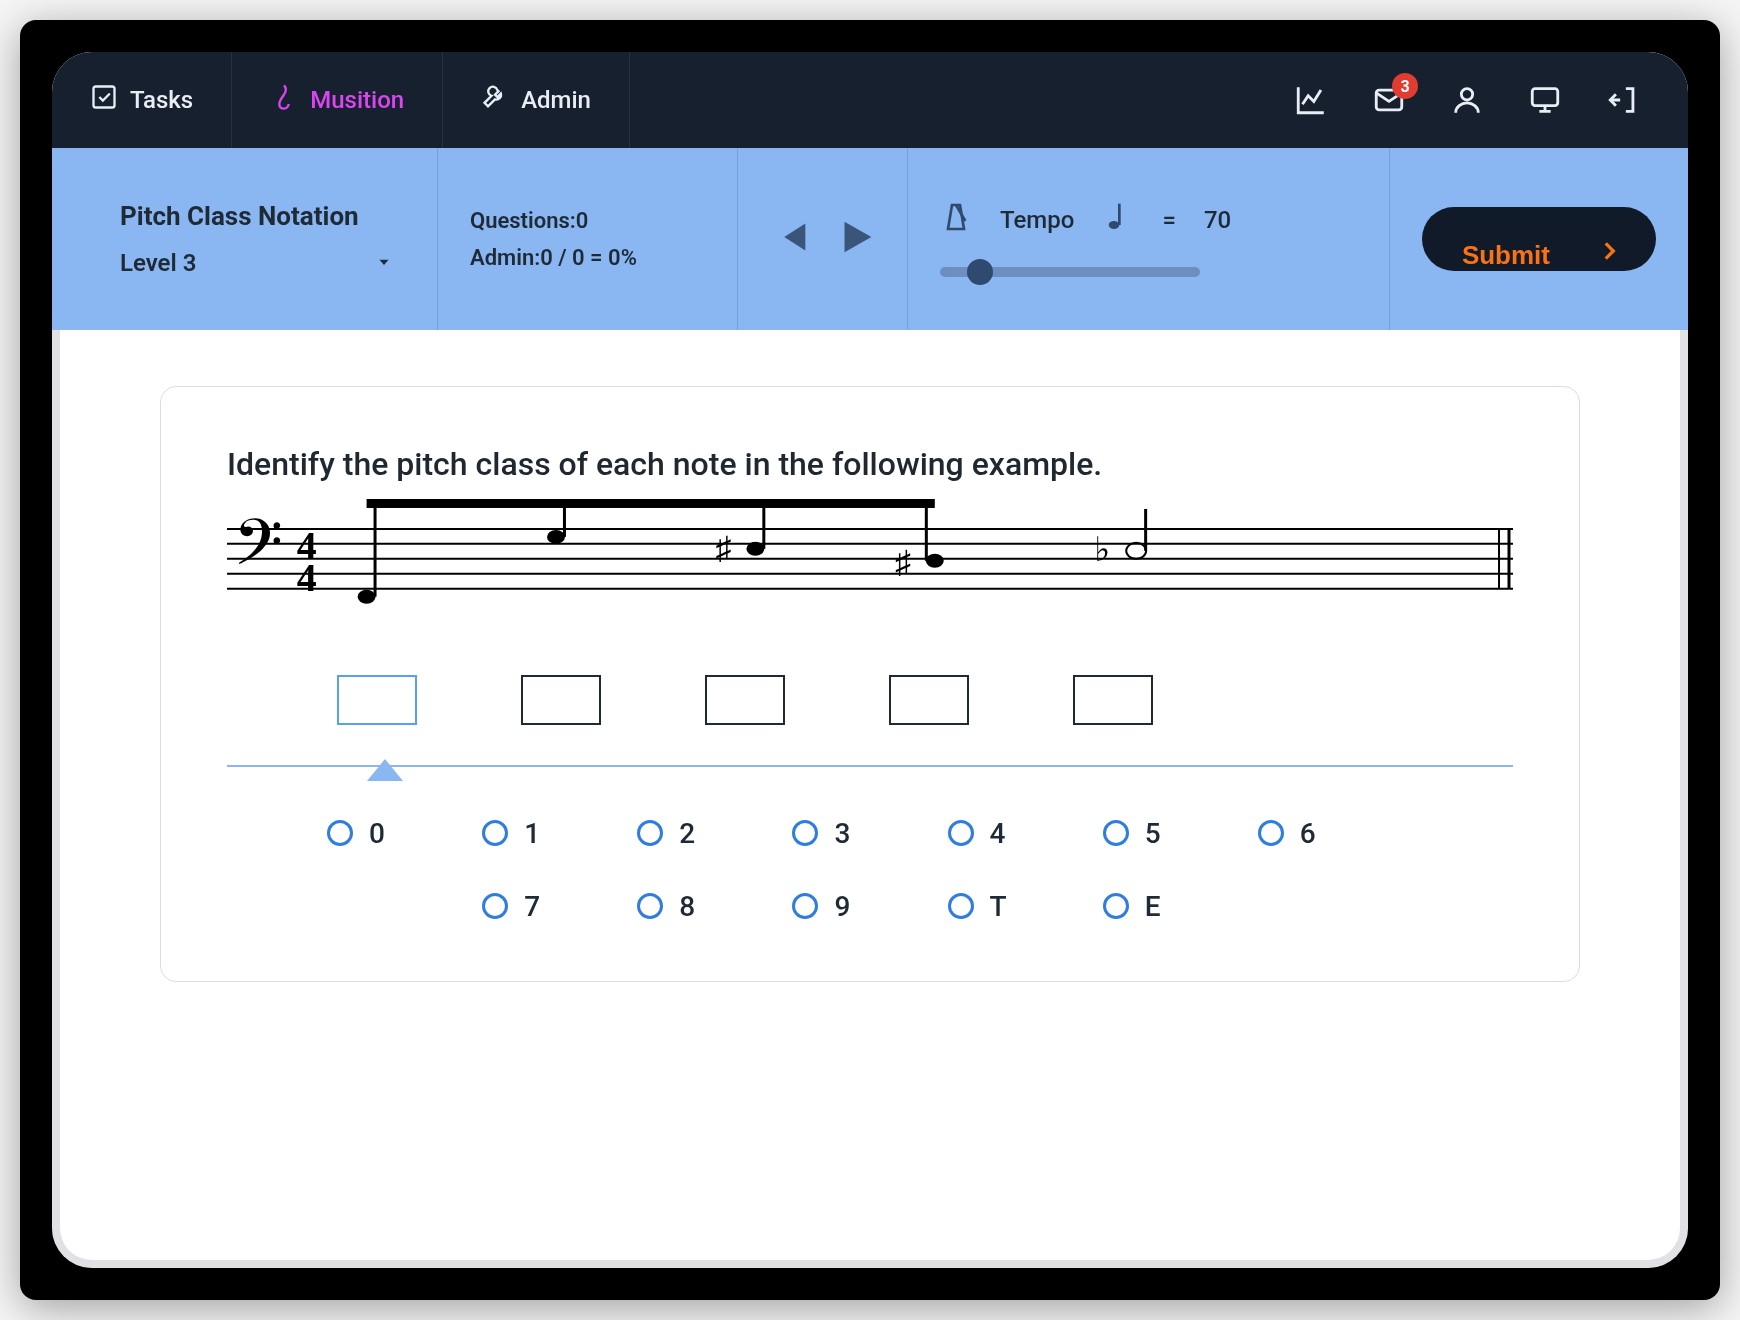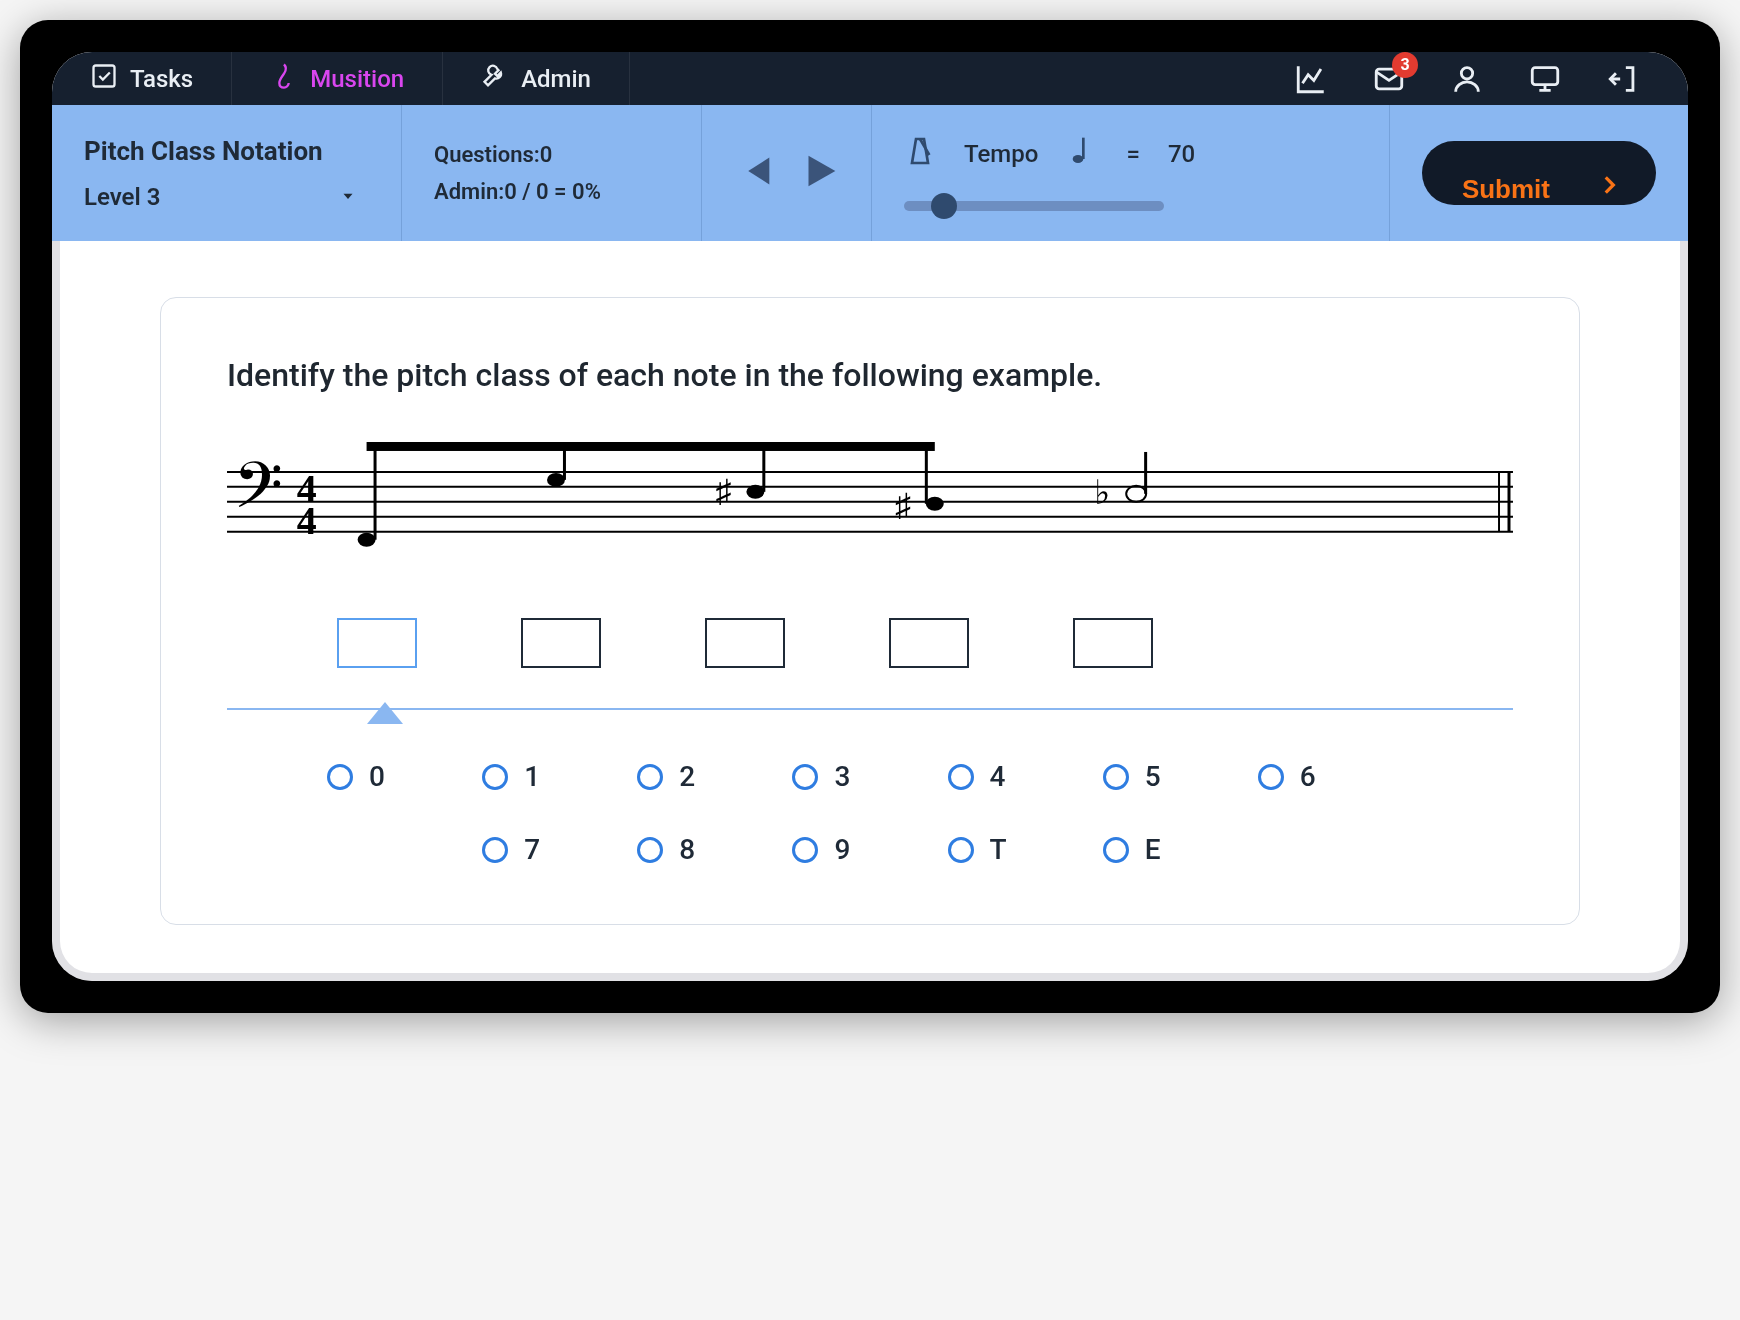--- a/index.html
+++ b/index.html
@@ -1,19 +1,19 @@
 <!DOCTYPE html>
 <html><head>
 <meta charset="utf-8">
 <style>
   * { box-sizing: border-box; margin: 0; padding: 0; }
   html, body { width: 1740px; height: 1320px; font-family: "Segoe UI", Roboto, Arial, sans-serif; background:#f5f5f5; }
   .device {
-    width: 1700px; height: 993px; margin: 20px;
-    border-radius: 28px; background: #000; padding: 32px;
+    width: 1700px; height: 1280px; margin: 20px;
+    border-radius: 16px; background: #000; padding: 32px;
     box-shadow: 0 8px 40px rgba(0,0,0,0.35);
     position: relative;
   }
   .bezel {
     width: 100%; height: 100%; border-radius: 40px; background: #fff;
     overflow: hidden; display: flex; flex-direction: column;
     box-shadow: inset 0 0 0 8px rgba(180,180,190,0.4);
   }
 
   
@@ -39,41 +39,41 @@
     padding: 0 6px;
   }
 
   
   .infobar {
     background: #8ab7f1; display: flex; align-items: stretch; padding: 0;
     height: 182px; color: #1f2a37;
   }
   .infobar > div { border-right: 1px solid rgba(0,40,90,0.15); padding: 30px 32px; display:flex; flex-direction:column; justify-content:center; }
   .infobar > div:last-child { border-right: none; }
-  .ib-left { width: 350px; }
+  .ib-left { width: 350px; margin-left: 36px; }
   .ib-left h2 { font-size: 26px; font-weight: 700; line-height:1.2; }
   .ib-level { display:flex; align-items:center; gap:40px; margin-top:16px; font-size:24px; font-weight:600; cursor:pointer; justify-content:space-between; padding-right:12px;}
   .ib-level svg{width:18px;height:18px;}
   .ib-stats { width: 300px; font-size: 22px; font-weight:600; }
   .ib-stats .row{display:flex; padding:6px 0;}
   .ib-play { width: 170px; flex-direction:row !important; align-items:center; justify-content:center; gap:20px; }
   .ib-play svg{width:46px;height:46px; color:#3b547a; cursor:pointer;}
   .ib-tempo { flex:1; padding-left:40px; }
   .tempo-row{display:flex;align-items:center;gap:28px; font-size:24px; font-weight:500;}
   .tempo-row svg{width:32px;height:32px;}
   .slider-track{position:relative;height:10px;background:#6d8ec1;border-radius:5px;margin-top:28px;width:260px;}
   .slider-thumb{position:absolute;top:50%;left:40px;transform:translate(-50%,-50%);width:26px;height:26px;border-radius:50%;background:#2f4a6e;cursor:pointer;}
   .ib-submit{display:flex;align-items:center;justify-content:center;padding:0 54px 0 34px;}
   .submit-btn{background:#111a28;color:#f97316;border:none;border-radius:40px;height:64px;display:flex;align-items:flex-end;gap:46px;padding:0 34px 0 40px;font-size:26px;font-weight:700;cursor:pointer;}
   .submit-btn svg{width:26px;height:26px;}
 
   
   .main-area{flex:1;display:flex;justify-content:center;align-items:flex-start;padding:56px 0;}
   .card{width:1420px;border:1px solid #d8dee7;border-radius:16px;padding:58px 66px 58px;}
-  .prompt{font-size:32px;font-weight:500;color:#1f2730;margin-bottom:48px;}
+  .prompt{font-size:32px;font-weight:500;color:#1f2730;margin-bottom:16px;}
 
   .staff-wrap{margin-bottom:46px;}
   .staff-wrap svg{width:100%;height:auto;display:block;}
 
   .answer-boxes{display:flex;gap:104px;padding-left:110px;margin-bottom:40px;}
   .abox{width:80px;height:50px;border:2px solid #1f2a37;background:#fff;}
   .abox.active{border:2px solid #5aa0f0;}
 
   .divider{position:relative;height:2px;background:#8ab7f1;margin:0 0 50px;}
   .divider .tri{position:absolute;left:140px;top:-6px;width:0;height:0;border-left:18px solid transparent;border-right:18px solid transparent;border-bottom:22px solid #8ab7f1;}

